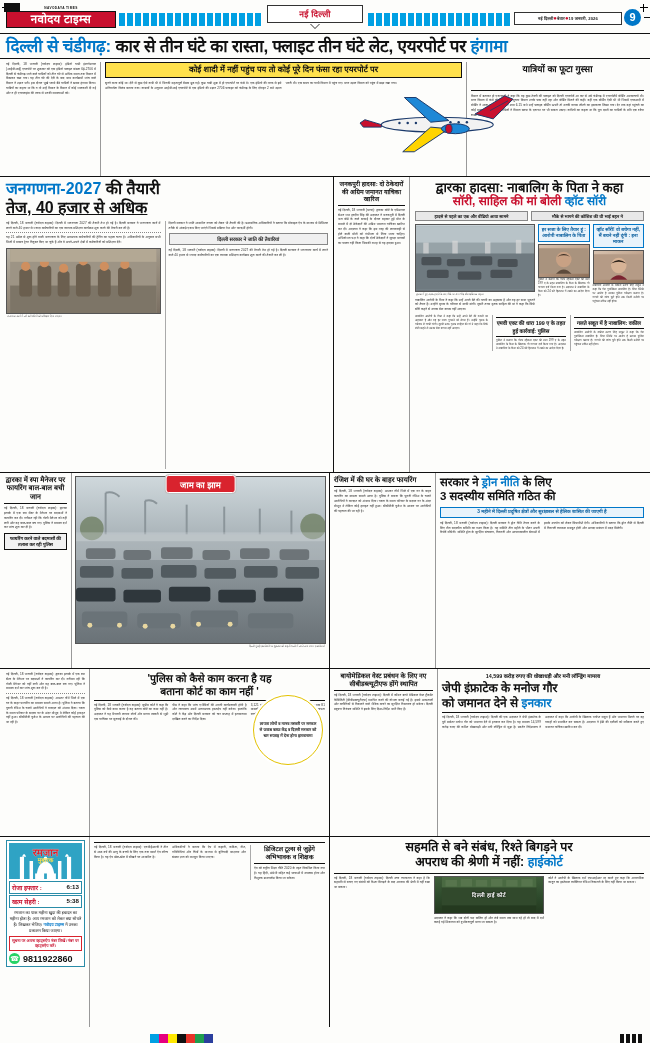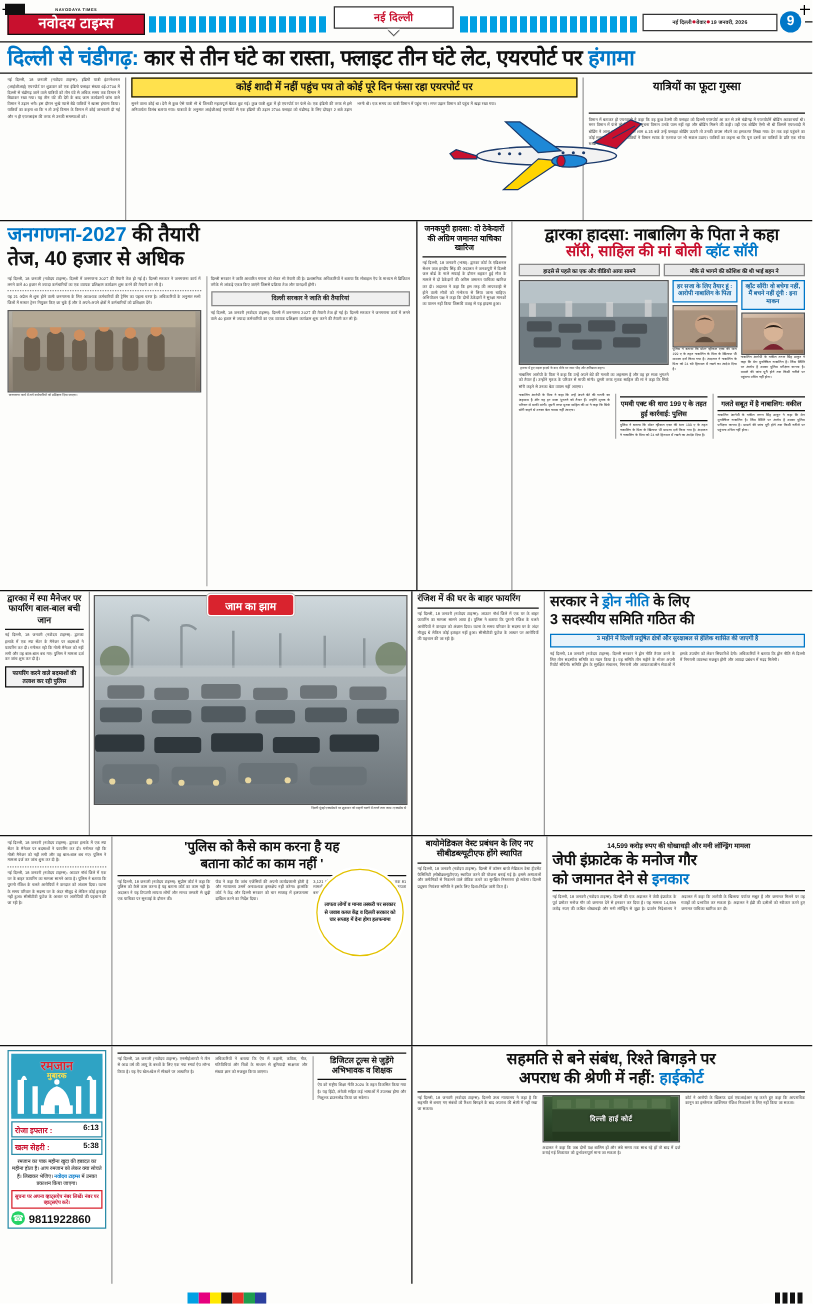--- a/index.html
+++ b/index.html
@@ -69,21 +69,21 @@
 
   
   .plane-art { position:absolute; right:-52px; top:24px; width:168px; height:74px; }
 
   
   .sec2 { display:flex; border-bottom:1.6px solid #111; }
   .s2-left { flex:0 0 334px; border-right:1.2px solid #111; padding:3px 5px 3px 6px; }
   .s2-right { flex:1; padding:3px 6px 3px 5px; }
 
   .census-head { font-size:16px; font-weight:bold; line-height:1.18; color:#111; }
-  .census-head .l2 { display:block; }
+  .census-head .l2 { display:block;text-decoration:underline; }
 
   .dwk-head { font-size:13.2px; font-weight:bold; line-height:1.14; text-align:center; color:#111; white-space:nowrap;}
   .dwk-head .l2 { display:block; font-size:12px; }
   .dwk-strip { display:flex; gap:3px; margin-top:2px; }
   .dwk-strip div { flex:1; background:#e8e8e8; border:.6px solid #888; font-size:4.4px; font-weight:bold;
                    text-align:center; padding:1.2px 1px; color:#111; }
 
   .photo { background:#b9c4c9; border:.5px solid #555; position:relative; overflow:hidden; }
   .photo-cap { font-size:2.6px; color:#444; padding:.6px 1px; line-height:1.3; }
 
@@ -119,21 +119,21 @@
   .jp-kicker { font-size:5.4px; font-weight:bold; text-align:center; color:#111; margin-bottom:1px; }
   .jp-head { font-size:12px; font-weight:bold; line-height:1.22; color:#111; }
 
   
   .sec5 { display:flex; }
   .s5-a { flex:0 0 90px; padding:3px 4px 3px 6px; border-right:.6px solid #999; }
   .s5-b { flex:0 0 240px; padding:3px 4px; border-right:1.2px solid #111; }
   .s5-c { flex:1; padding:3px 6px 3px 4px; }
 
   .ad-box { border:1.2px solid #2a8ca8; background:#fff; padding:2px; }
-  .ad-title { background:#2fa3c4; position:relative; height:52px; overflow:hidden; }
+  .ad-title { background:#2fa3c4; position:relative; height:36px; overflow:hidden; }
   .ad-title .rz { position:absolute; left:0; right:0; top:2px; text-align:center; color:#d9232e;
                   font-weight:bold; font-size:10px; text-shadow:0 0 1px #fff; }
   .ad-title .mb { position:absolute; left:0; right:0; top:13px; text-align:center; color:#ffe14d;
                   font-weight:bold; font-size:6px; }
   .ad-row { border:1px solid #2a8ca8; font-weight:bold; font-size:6.2px; color:#c8102e; padding:1px 2px;
             display:flex; justify-content:space-between; margin-top:1.5px; }
   .ad-row b { color:#111; }
   .ad-msg { font-size:4.1px; line-height:1.45; color:#111; margin-top:2px; text-align:center; }
   .ad-strip { border:1px solid #d9232e; color:#c8102e; font-size:4px; font-weight:bold; text-align:center;
               padding:1px; margin-top:2px; line-height:1.35;}

